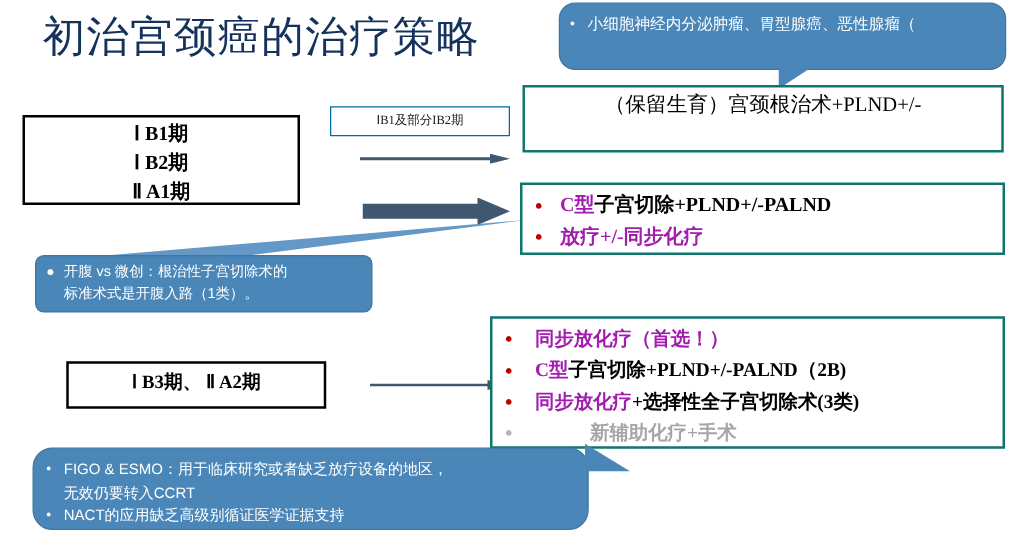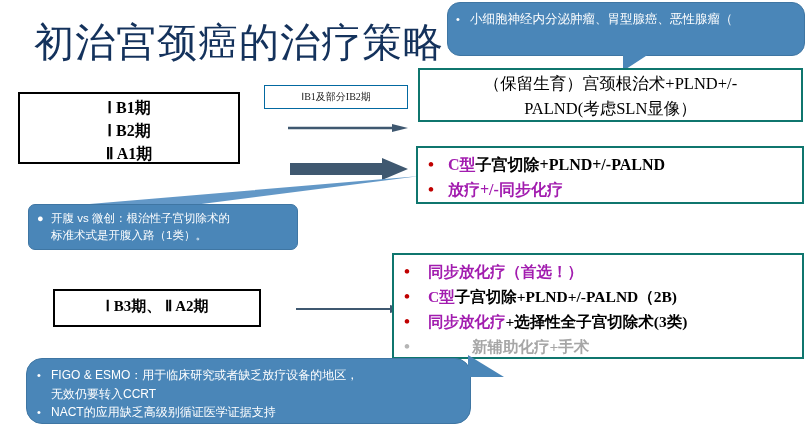--- a/index.html
+++ b/index.html
@@ -8,23 +8,23 @@
     background: #ffffff;
     font-family: "Liberation Serif", serif;
     position: relative;
     overflow: hidden;
   }
   #slide { position: absolute; inset: 0; }
 
   
   .title {
     position: absolute;
-    left: 34px; top: 24px;
-    font-family: Liberation Mono, monospace;
-    font-size: 40px;
+    left: 34px; top: 8px;
+    font-family: Liberation Sans, sans-serif;
+    font-size: 34px;
     line-height: 44px;
     color: #14325c;
     letter-spacing: 1px;
     white-space: nowrap;
   }
 
   
   .callout {
     position: absolute;
     background: #4a86b8;
@@ -260,21 +260,20 @@
       </ul>
     </div>
   </div>
 
   <div class="stagebox" id="stagebox-lower">
     <div>Ⅰ B3期、  Ⅱ A2期</div>
   </div>
 
   <div class="txbox" id="tx-top">
     <div>（保留生育）宫颈根治术+PLND+/-</div>
-    <div>PALND(考虑SLN显像）</div>
   </div>
 
   <div class="txbox" id="tx-mid">
     <ul class="txlist">
       <li>
         <span class="rbullet">•</span>
         <span class="red">C型</span><span class="blk">子宫切除+PLND+/-PALND</span>
       </li>
       <li>
         <span class="rbullet">•</span>

